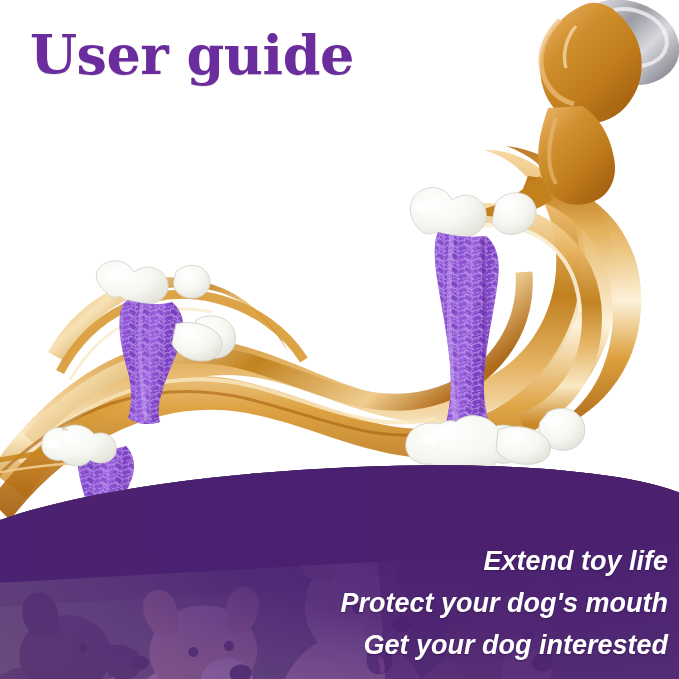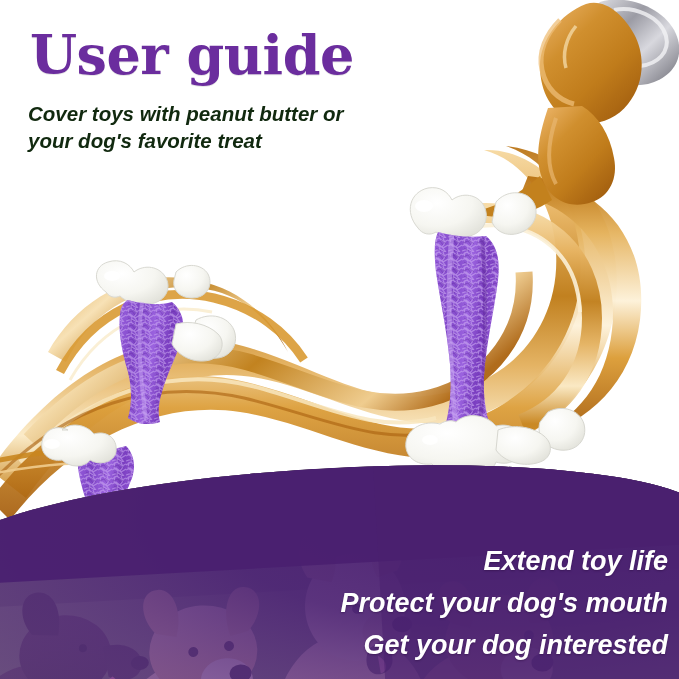--- a/index.html
+++ b/index.html
@@ -286,24 +286,20 @@
                C162,542 148,534 136,538 C126,526 108,526 100,536 Z" fill="url(#boneW)" stroke="#D7D7D0" stroke-width="1"></path>
       <path d="M140,506 C152,500 168,504 172,516 C176,530 164,540 150,538
                C138,536 132,524 134,514 Z" fill="url(#boneW)" stroke="#D7D7D0" stroke-width="1"></path>
       <ellipse cx="52" cy="444" rx="8" ry="5" fill="#FFFFFF" opacity="0.9"></ellipse>
       <ellipse cx="92" cy="552" rx="9" ry="6" fill="#FFFFFF" opacity="0.85"></ellipse>
     </g>
   </svg>
 
   <div class="title">User guide</div>
 
-  <div class="subtitle">
-    <span>Cover toys with peanut butter or</span>
-    <span>your dog's favorite treat</span>
-  </div>
 
   <div class="banner">
     <svg class="banner-photo" viewBox="0 0 760 300" preserveAspectRatio="xMidYMid slice" xmlns="http://www.w3.org/2000/svg">
       <defs>
         <linearGradient id="grassG" x1="0" y1="0" x2="0" y2="1">
           <stop offset="0" stop-color="#6F7A4E"></stop>
           <stop offset="1" stop-color="#4E5A34"></stop>
         </linearGradient>
         <radialGradient id="tintG" cx="0.78" cy="0.12" r="1.05">
           <stop offset="0" stop-color="#4A2070" stop-opacity="1"></stop>

